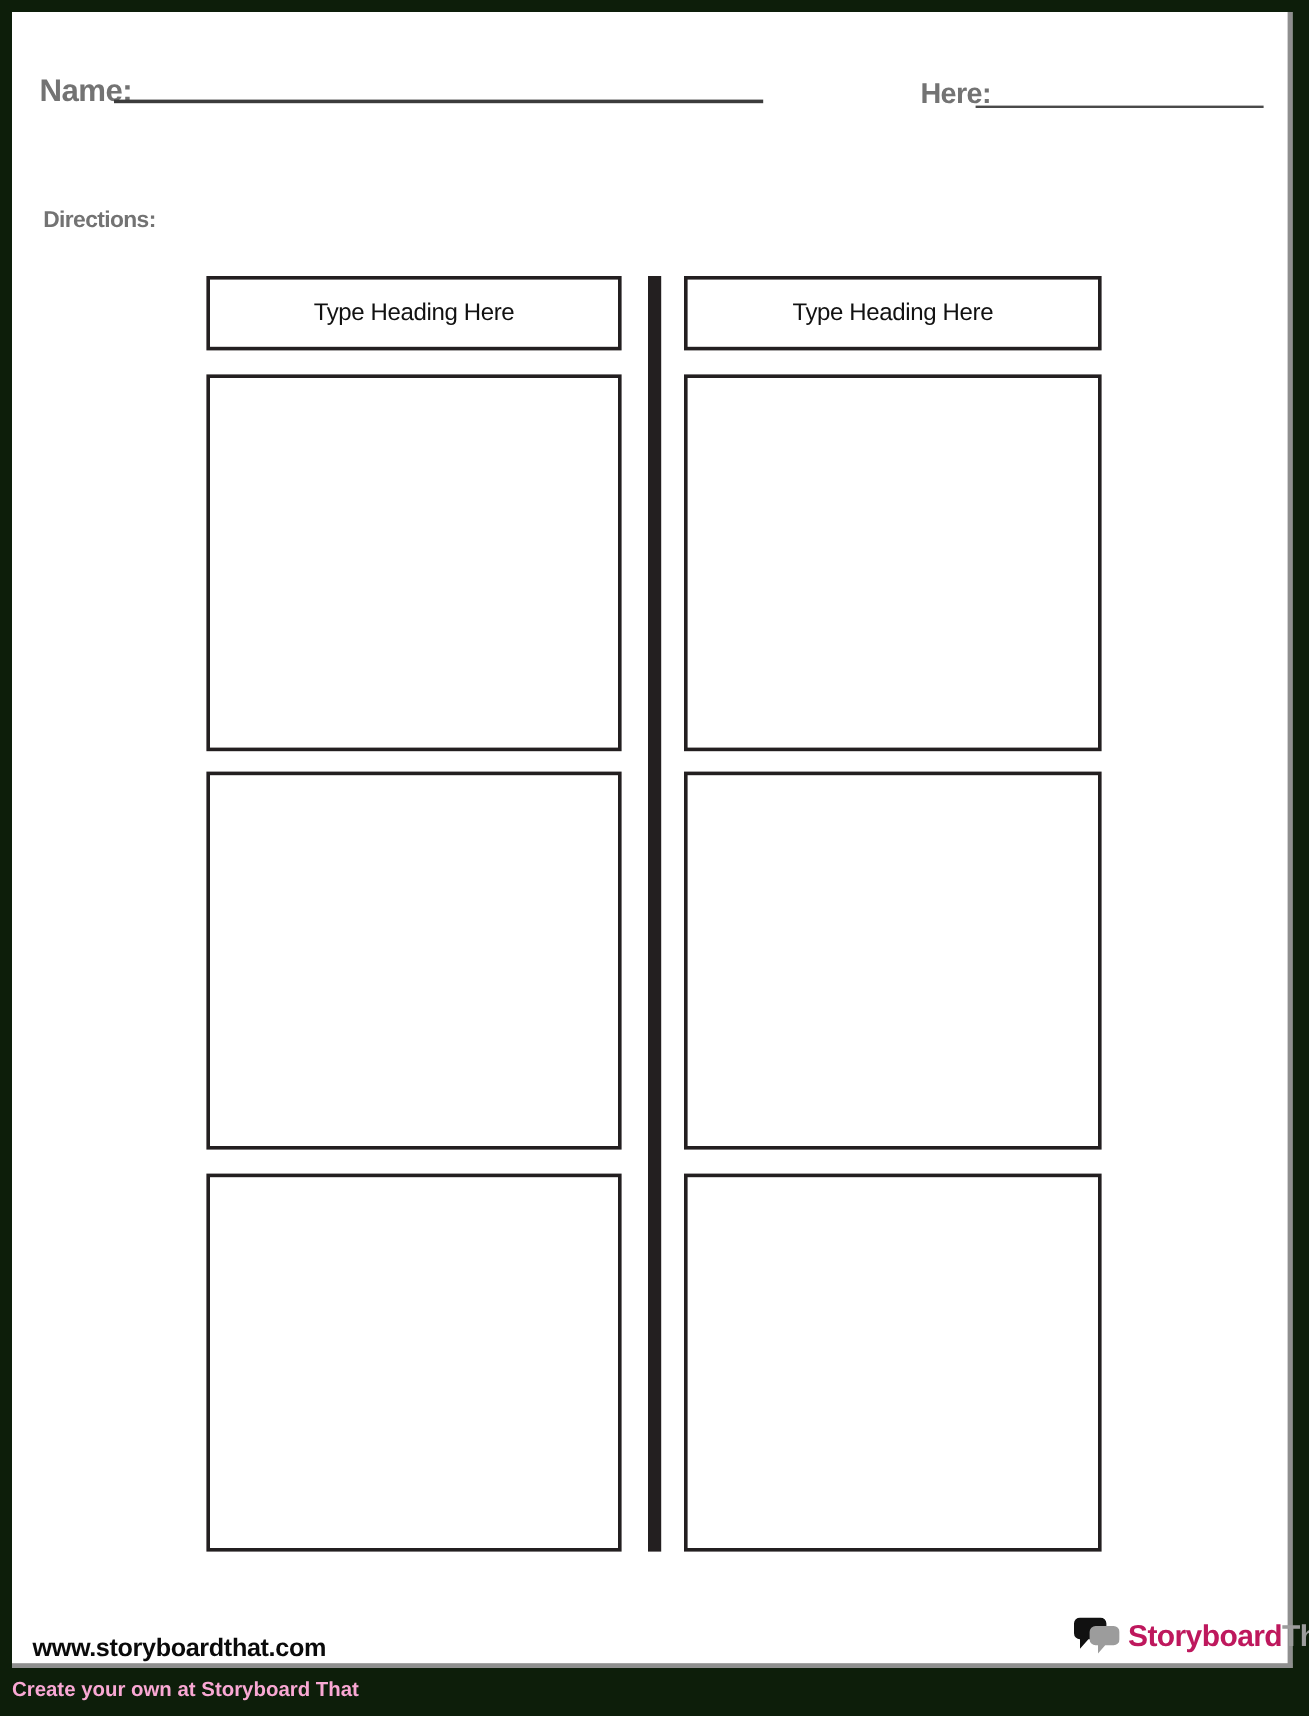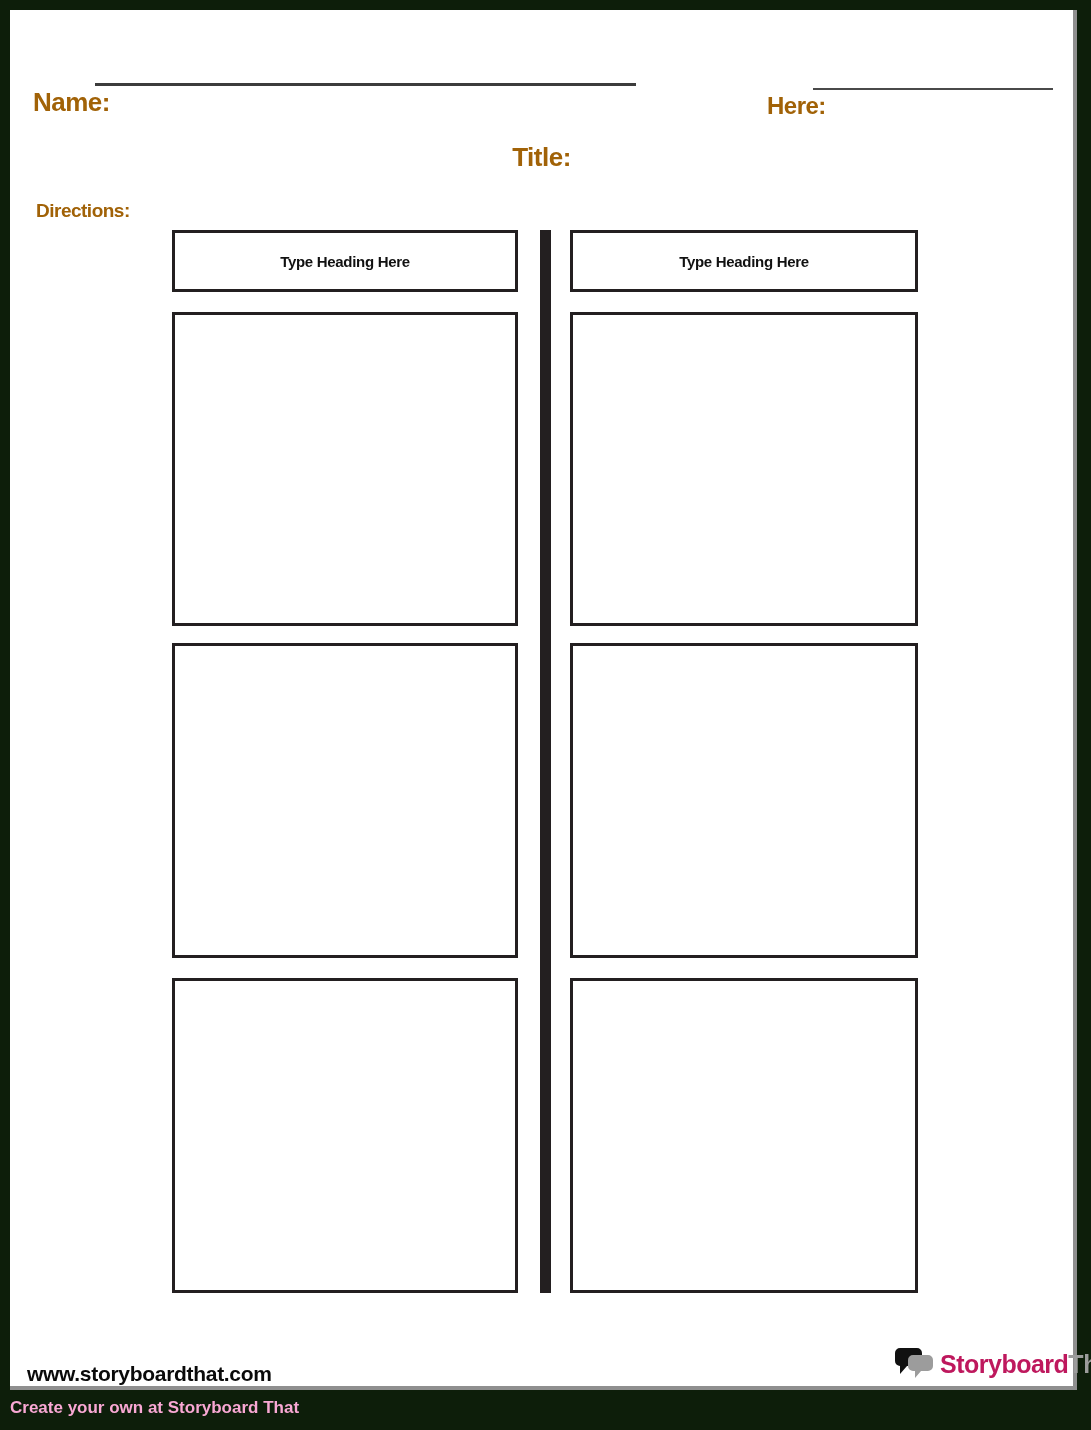--- a/index.html
+++ b/index.html
@@ -13,46 +13,45 @@
   .page {
     position: absolute;
     left: 10px; top: 10px;
     width: 1067px; height: 1380px;
     background: #ffffff;
     border-right: 4px solid #8f8f8f;
     border-bottom: 4px solid #8f8f8f;
   }
   .lbl {
     position: absolute;
-    color: #a16207;
+    color: #737373;
     font-weight: bold;
     letter-spacing: -0.5px;
     white-space: nowrap;
-    margin-top: 27px;
   }
   .name-label   { left: 23px;  top: 50px;  font-size: 26px; }
   .date-label   { left: 757px; top: 55px;  font-size: 24px; }
   .title-label  { left: 0; right: 0; top: 105px; font-size: 26px; text-align: center; }
   .directions-label { left: 26px; top: 163px; font-size: 19px; }
 
   .write-line { position: absolute; background: #3c3c3c; height: 3px; }
   .name-line  { left: 85px;  top: 73px; width: 541px; }
   .date-line  { left: 803px; top: 78px; width: 240px; height: 2px; background: #4a4a4a; }
 
   .heading-box, .content-box {
     position: absolute;
     border: 3px solid #231f20;
     background: #ffffff;
   }
   .heading-box {
     top: 220px; height: 62px;
     display: flex; align-items: center; justify-content: center;
   }
   .heading-box span {
-    font-size: 15px; font-weight: bold; color: #111; letter-spacing: -0.3px;
+    font-size: 20px; font-weight: normal; color: #111; letter-spacing: -0.3px;
   }
   .col-left  { left: 162px; width: 346px; }
   .col-right { left: 560px; width: 348px; }
   .row1 { top: 302px; height: 314px; }
   .row2 { top: 633px; height: 315px; }
   .row3 { top: 968px; height: 315px; }
 
   .divider {
     position: absolute;
     left: 530px; top: 220px;
@@ -88,21 +87,20 @@
 <body>
 
 <div class="page">
 
   <span class="lbl name-label">Name:</span>
   <div class="write-line name-line"></div>
 
   <span class="lbl date-label">Here:</span>
   <div class="write-line date-line"></div>
 
-  <div class="lbl title-label">Title:</div>
 
   <span class="lbl directions-label">Directions:</span>
 
   <div class="heading-box col-left">
     <span>Type Heading Here</span>
   </div>
   <div class="content-box col-left row1"></div>
   <div class="content-box col-left row2"></div>
   <div class="content-box col-left row3"></div>
 

